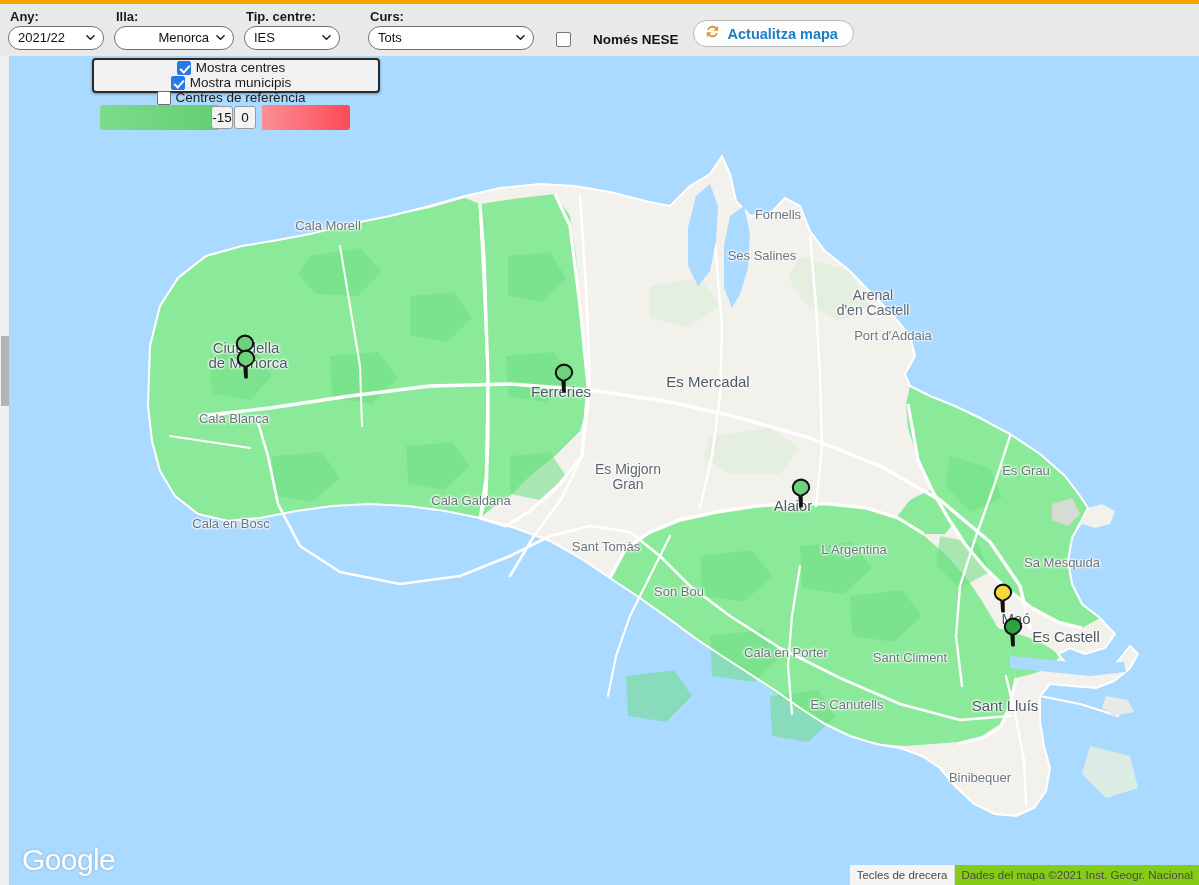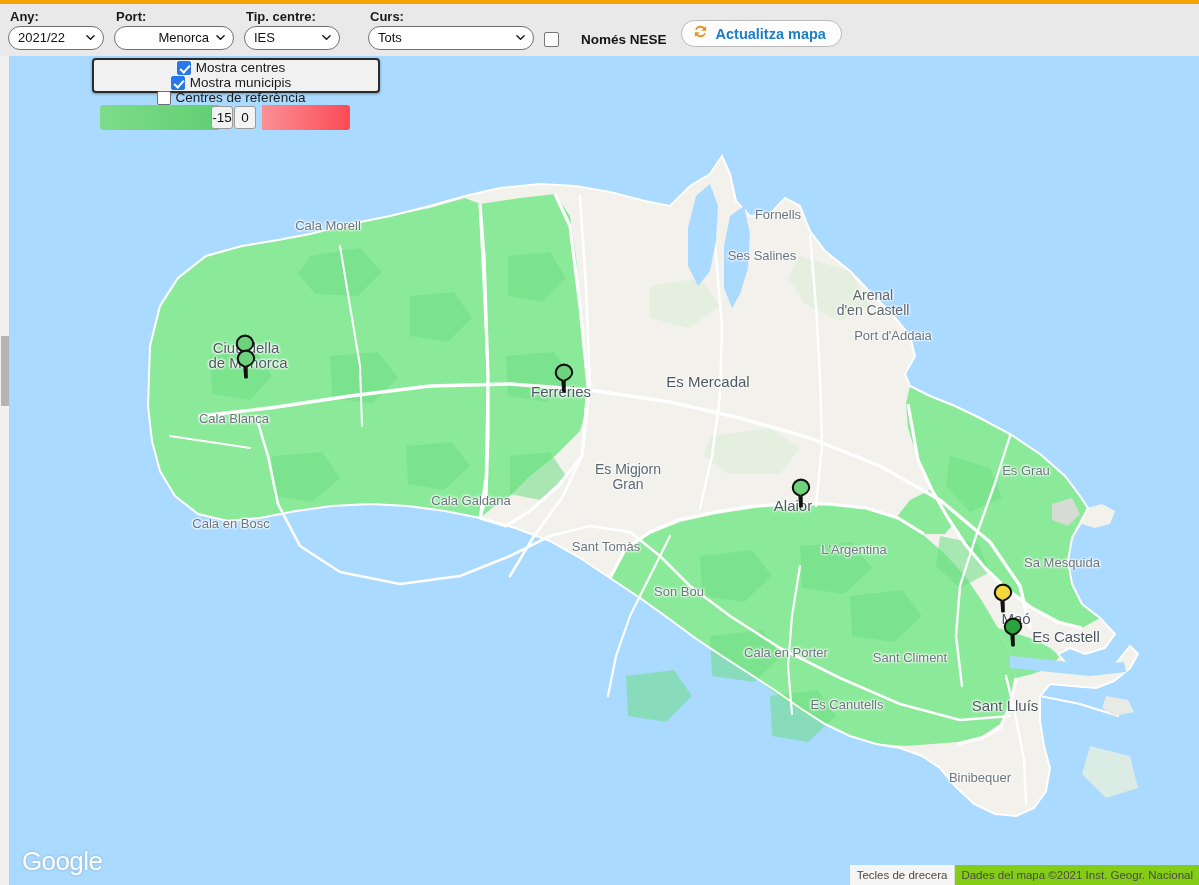--- a/index.html
+++ b/index.html
@@ -68,21 +68,21 @@
   .sel-wrap .chev svg { display: block; }
   .w-any    { width: 96px; }
   .w-illa   { width: 120px; text-align: right; }
   .w-tip    { width: 96px; }
   .w-etapa  { width: 152px; }
   .w-curs   { width: 166px; }
 
   .nese-wrap {
     display: flex;
     align-items: center;
-    margin-left: 10px;
+    margin-left: 22px;
     margin-bottom: 3px;
   }
   .nese-box {
     -webkit-appearance: none;
     appearance: none;
     width: 15px; height: 15px;
     border: 1px solid #767676;
     background: #fdfdfd;
     border-radius: 2px;
     margin: 0;
@@ -220,21 +220,21 @@
     padding: 0;
   }
   .num-lo { left: 111px; }
   .num-hi { left: 134px; background: #f4f4f4; }
 
   
   .google-logo {
     position: absolute;
     left: 12px; bottom: 8px;
     font-family: "Liberation Sans", sans-serif;
-    font-size: 26px;
+    font-size: 30px;
     color: #ffffff;
     letter-spacing: -0.6px;
     text-shadow: 0 0 3px rgba(0,0,0,.22);
     user-select: none;
     text-align: center;
   }
   .attrib {
     position: absolute;
     right: 0; bottom: 0;
     display: flex;
@@ -293,21 +293,21 @@
         </select>
         <span class="chev">
           <svg viewBox="0 0 10 10" width="9" height="9">
               <path d="M1 3 L5 7 L9 3" stroke="#1a1a1a" stroke-width="1.6" fill="none" stroke-linecap="round" stroke-linejoin="round"></path>
             </svg>
         </span>
       </span>
     </div>
 
     <div class="filter-group">
-      <div class="filter-label">Port:</div>
+      <div class="filter-label">Illa:</div>
       <span class="sel-wrap">
         <select class="sel w-illa">
           <option>Menorca</option>
         </select>
         <span class="chev">
           <svg viewBox="0 0 10 10" width="9" height="9">
               <path d="M1 3 L5 7 L9 3" stroke="#1a1a1a" stroke-width="1.6" fill="none" stroke-linecap="round" stroke-linejoin="round"></path>
             </svg>
         </span>
       </span>

